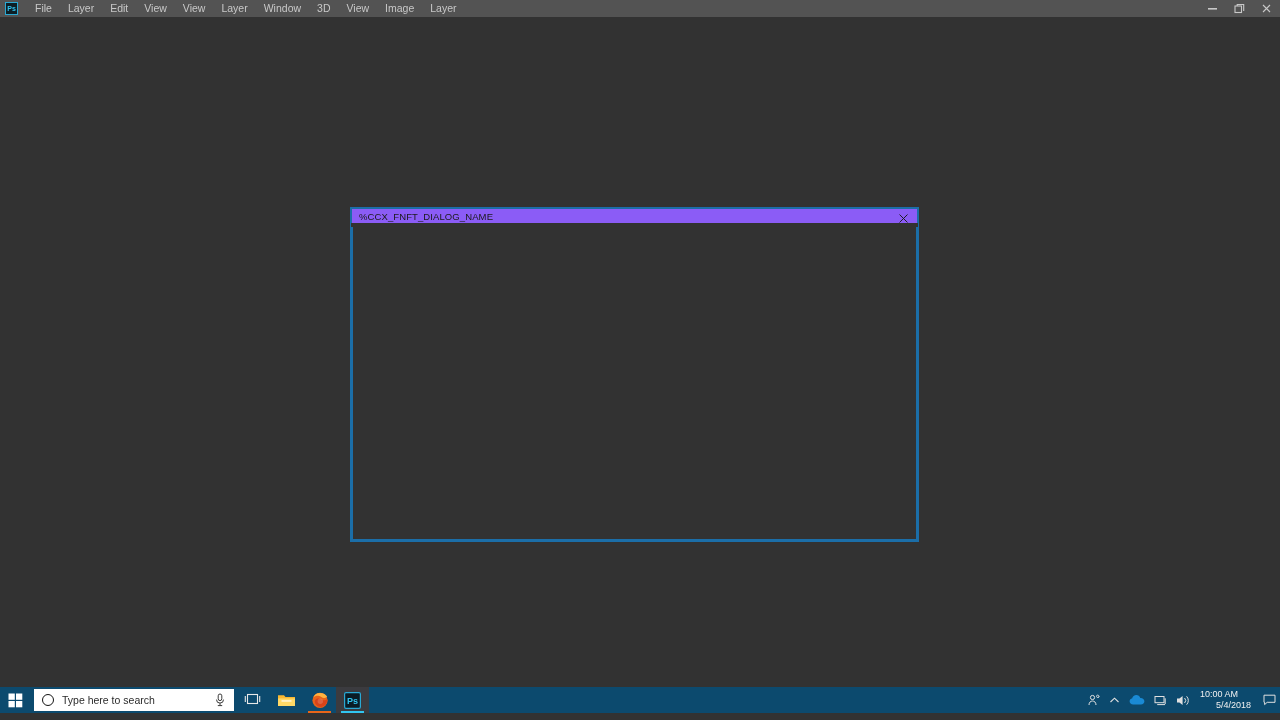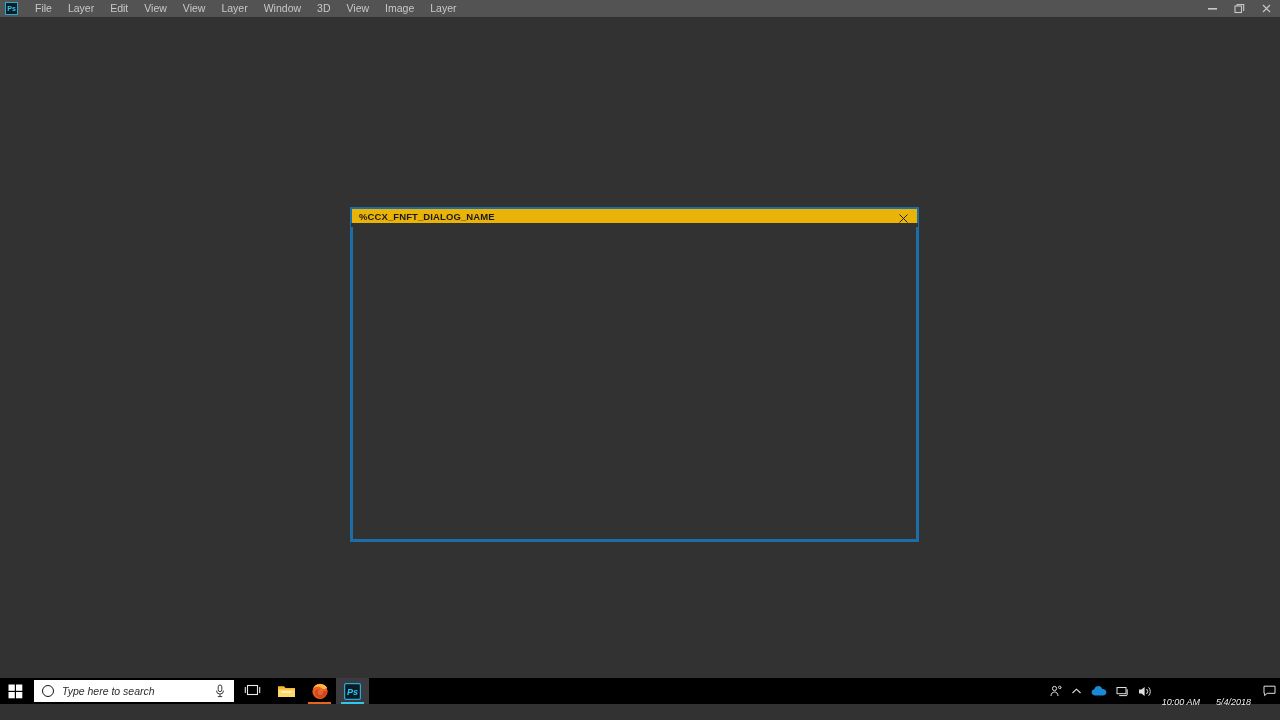--- a/index.html
+++ b/index.html
@@ -67,24 +67,24 @@
   #ccx-dialog {
     position: absolute;
     left: 351px; top: 208px;
     width: 567px; height: 333px;
     background: #323232;
     box-shadow: 0 0 0 1px #1b6ea8;
   }
   #ccx-dialog-titlebar {
     position: relative;
     height: 15px;
-    background: #eab308;
+    background: #8b5cf6;
     border: 1px solid #1b6ea8;
     border-bottom: none;
-    display: flex; align-items: center; font-weight: bold;
+    display: flex; align-items: center;
   }
   #ccx-dialog-title {
     color: #1a1a1a;
     font-size: 9.5px;
     letter-spacing: 0.1px;
     padding-left: 7px;
     white-space: nowrap;
   }
   #ccx-dialog-close {
     position: absolute; right: 0; top: 0;
@@ -100,24 +100,24 @@
     border: 2px solid #1b6ea8;
     border-top: none;
   }
   #ccx-dialog-content {
     width: 100%; height: 100%;
     background: #323232;
   }
 
   
   #taskbar {
-    position: absolute; left: 0; bottom: 16px;
+    position: absolute; left: 0; bottom: 7px;
     width: 1280px; height: 26px;
-    background: #000000;
-    display: flex; align-items: center; font-style: italic;
+    background: #0c4a6e;
+    display: flex; align-items: center;
   }
   #start-button {
     width: 30px; height: 26px;
     display: flex; align-items: center; justify-content: center;
     cursor: default; flex: none;
   }
 
   #search-box {
     width: 200px; height: 22px;
     margin-left: 4px;
@@ -169,22 +169,22 @@
   }
   .tray-icon {
     height: 26px; min-width: 20px;
     padding: 0 4px;
     display: flex; align-items: center; justify-content: center;
     cursor: default;
   }
   #tray-clock {
     height: 34px;
     padding: 0 7px 0 5px;
-    display: flex; flex-direction: row;
-    align-items: flex-end; justify-content: center;
+    display: flex; flex-direction: column;
+    align-items: flex-start; justify-content: center;
     color: #f0f0f0; cursor: default;
     line-height: 11px;
   }
   #clock-time { font-size: 9px; }
   #clock-date { font-size: 9px; margin-left: 16px; }
   #action-center {
     width: 22px; height: 26px;
     display: flex; align-items: center; justify-content: center;
     cursor: default;
   }

